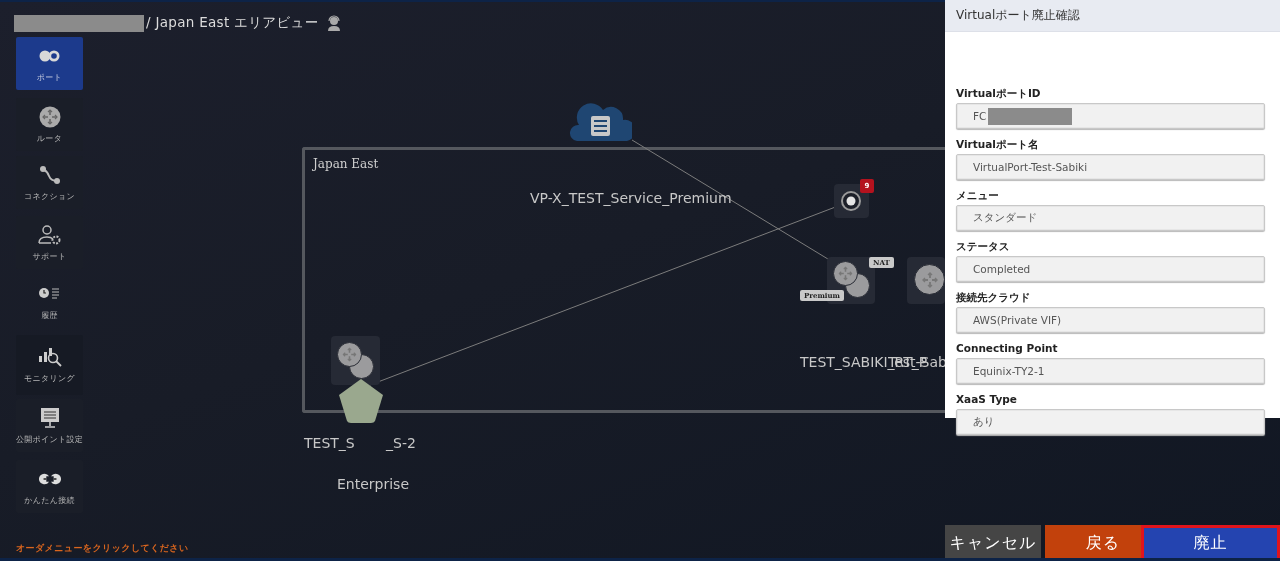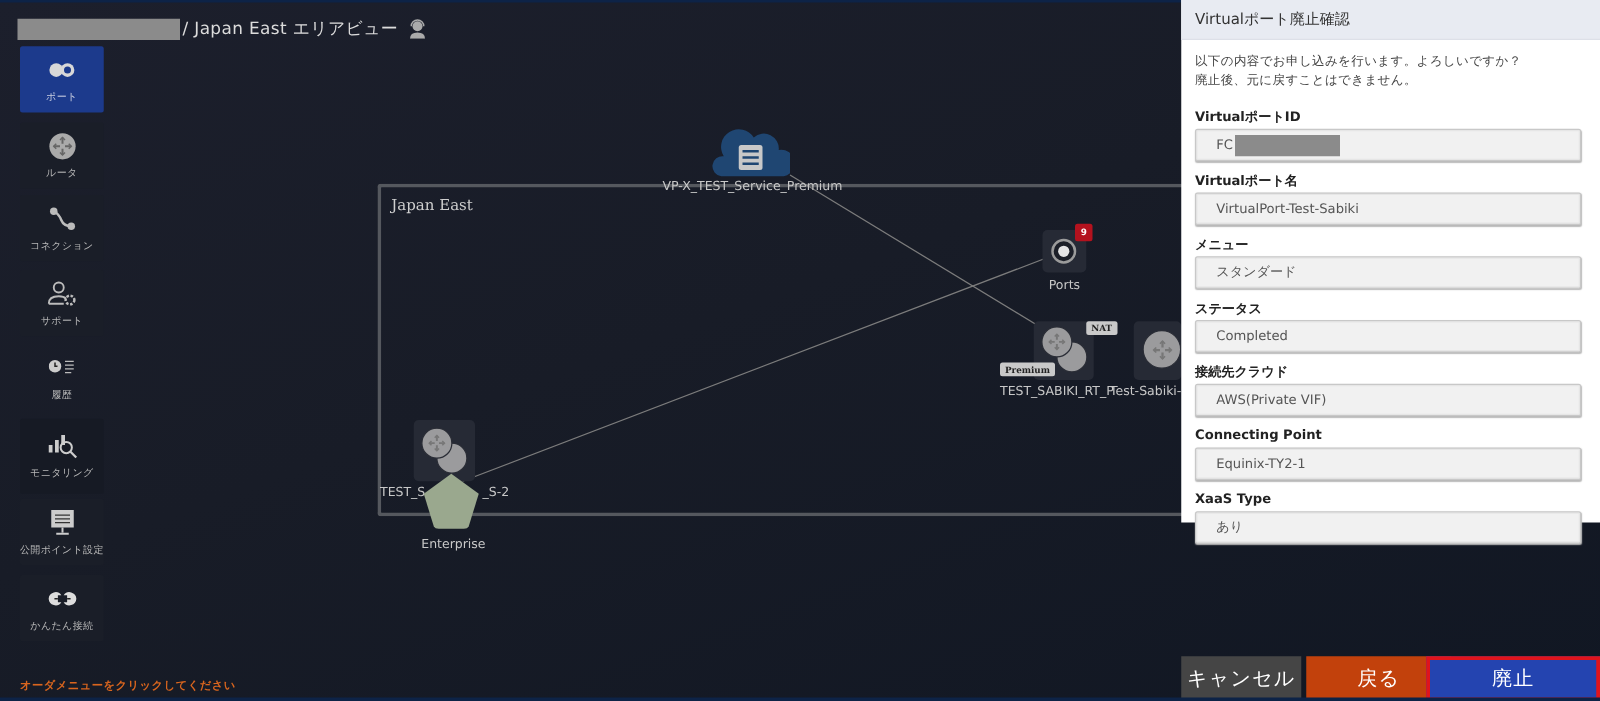--- a/index.html
+++ b/index.html
@@ -32,21 +32,21 @@
   .side-item .label { font-size: 8px; color: #b9b9b9; margin-top: 5px; white-space: nowrap; letter-spacing: 0.3px; }
   .side-item.active .label { color: #c7cde0; }
   .order-hint { position: absolute; left: 16px; top: 542px; font-size: 9px; color: #d9651e; font-weight: bold; letter-spacing: 0.4px; }
 
   
   .area-box {
     position: absolute; left: 302px; top: 147px; width: 660px; height: 266px;
     border: 3px solid #55585e; border-right: none; border-radius: 3px 0 0 3px;
   }
   .area-label { position: absolute; left: 313px; top: 157px; font-family: "DejaVu Serif", "Liberation Serif", serif; font-size: 12px; color: #cfcfcf; }
-  .node-label { position: absolute; font-size: 10px; color: #c8c8c8; white-space: nowrap; }
+  .node-label { position: absolute; font-size: 14px; color: #c8c8c8; white-space: nowrap; margin-top: 46px; }
   .node-bg { position: absolute; background: #262a35; border-radius: 4px; }
   .router-circle {
     position: absolute; border-radius: 50%; background: #9b9b9d;
     border: 1px solid #2a2d36;
     display: flex; align-items: center; justify-content: center;
   }
   .badge-count {
     position: absolute; width: 14px; height: 14px; background: #b4121e; color: #fff;
     font-size: 7px; border-radius: 2px; display: flex; align-items: center; justify-content: center; font-weight: bold;
   }
@@ -230,24 +230,20 @@
 </div>
 <div class="node-label" style="left:304px;top:389px">TEST_S</div>
 <div class="node-label" style="left:386px;top:389px">_S-2</div>
 <svg style="position:absolute;left:337px;top:377px" width="48" height="48" viewBox="0 0 48 48">
   <path d="M24 2 L46 18 L38 44 Q37 46 34 46 L14 46 Q11 46 10 44 L2 18 Z" fill="#9aa88e"></path>
 </svg>
 <div class="node-label" style="left:337px;top:430px">Enterprise</div>
 
 <div class="panel">
   <div class="panel-header">Virtualポート廃止確認</div>
-  <div class="panel-msg">
-    <div>以下の内容でお申し込みを行います。よろしいですか？</div>
-    <div>廃止後、元に戻すことはできません。</div>
-  </div>
 
   <div class="field" style="top:87px">
     <div class="field-label">VirtualポートID</div>
     <div class="field-input">
         <span>FC</span>
         <span class="id-redact"></span>
       </div>
   </div>
   <div class="field" style="top:138px">
     <div class="field-label">Virtualポート名</div>

